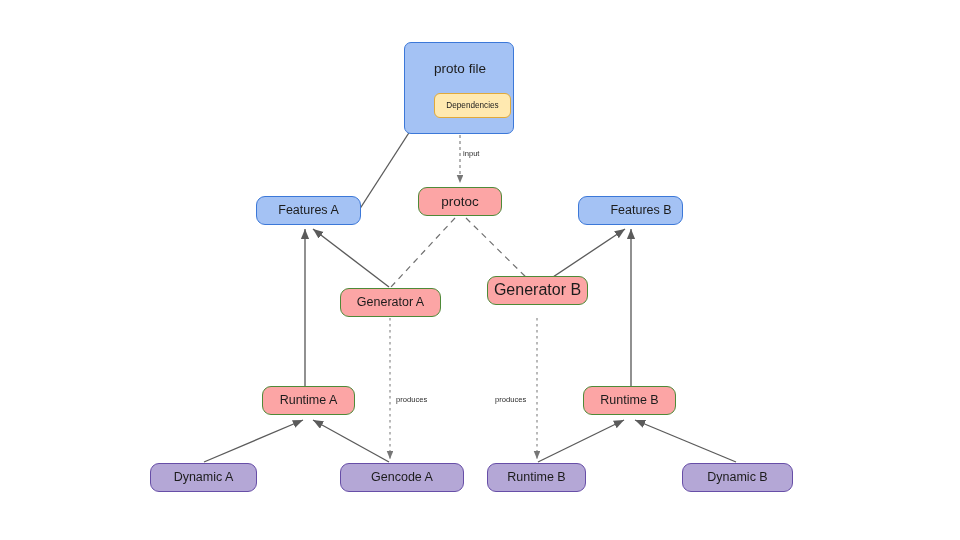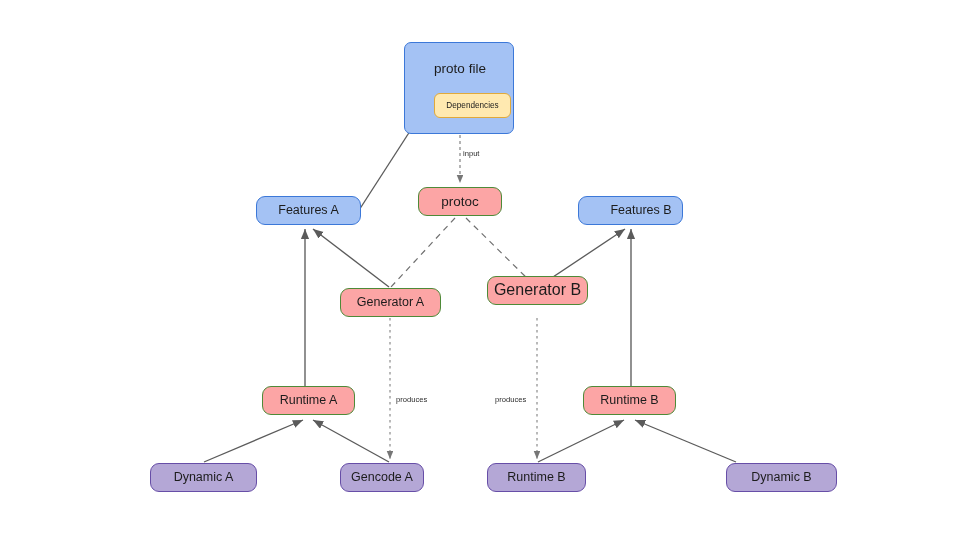--- a/index.html
+++ b/index.html
@@ -137,38 +137,37 @@
     left: 150px;
     top: 463px;
     width: 107px;
     height: 29px;
     font-size: 12.5px;
     text-align: right;
   }
   .node-gencode-a {
     left: 340px;
     top: 463px;
-    width: 84px;
+    width: 124px;
     height: 29px;
     font-size: 12.5px;
   }
   .node-gencode-b {
     left: 487px;
     top: 463px;
     width: 99px;
     height: 29px;
     font-size: 12.5px;
   }
   .node-dynamic-b {
     left: 682px;
     top: 463px;
     width: 111px;
     height: 29px;
     font-size: 12.5px;
-    margin-left: 44px;
   }
   .edge-label {
     position: absolute;
     font-size: 7.6px;
     color: #2b2b2b;
     white-space: nowrap;
     z-index: 2;
   }
   .label-input {
     left: 463px;

